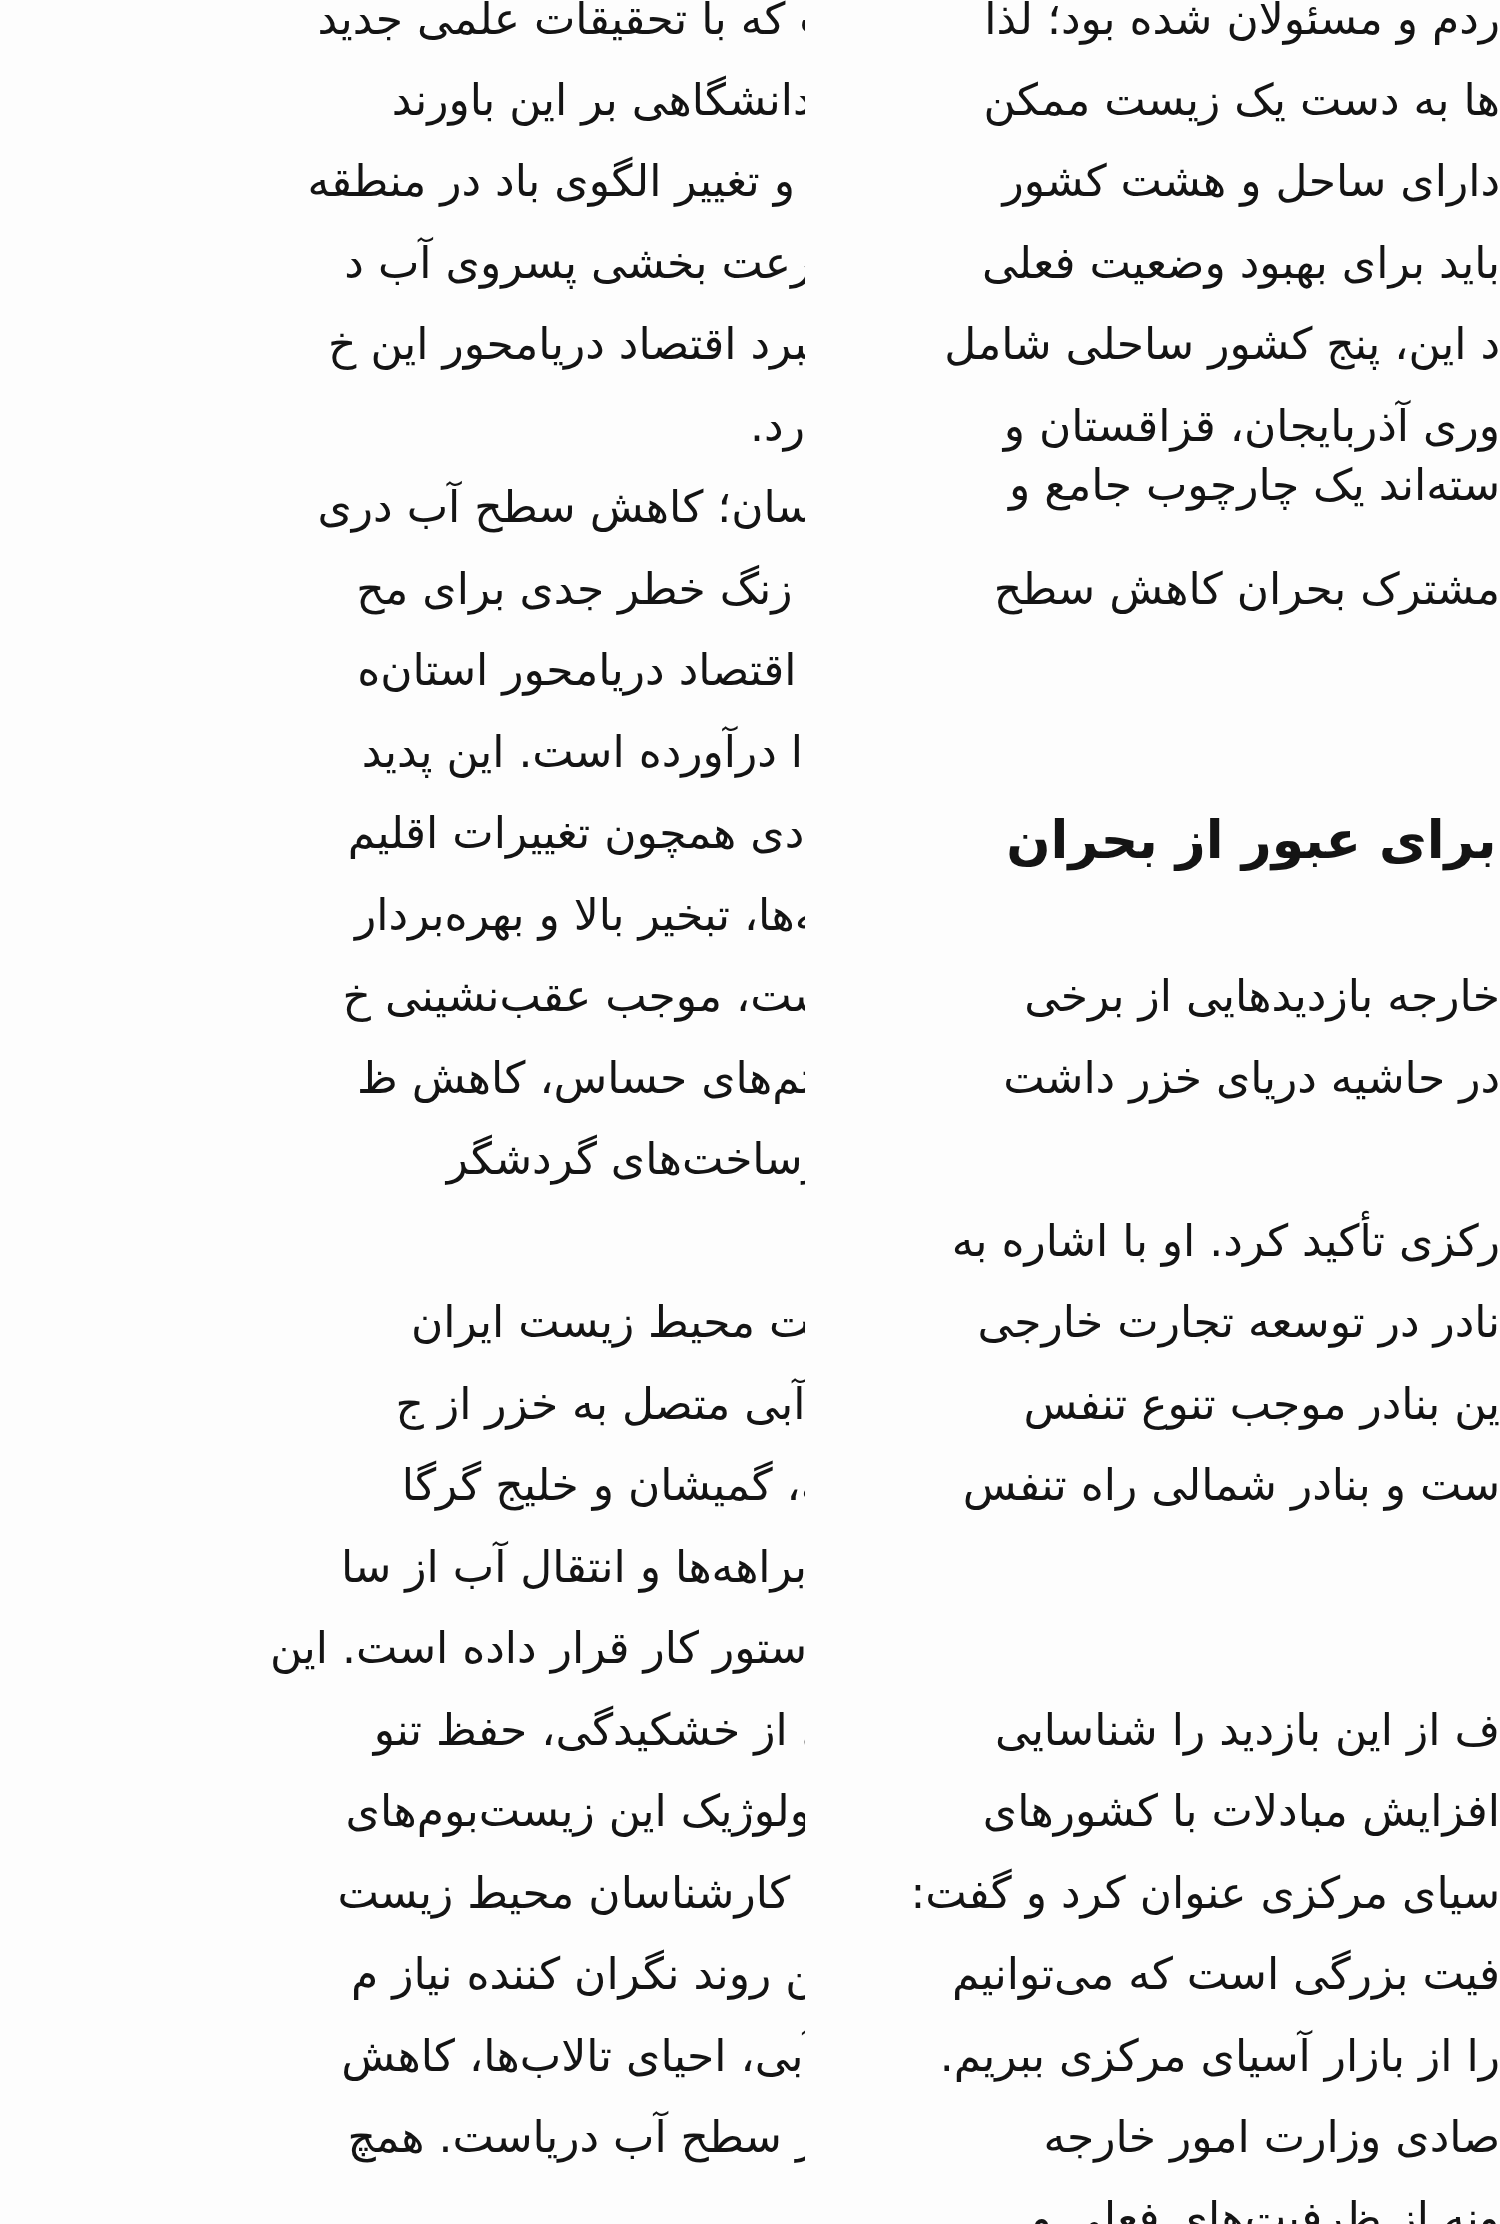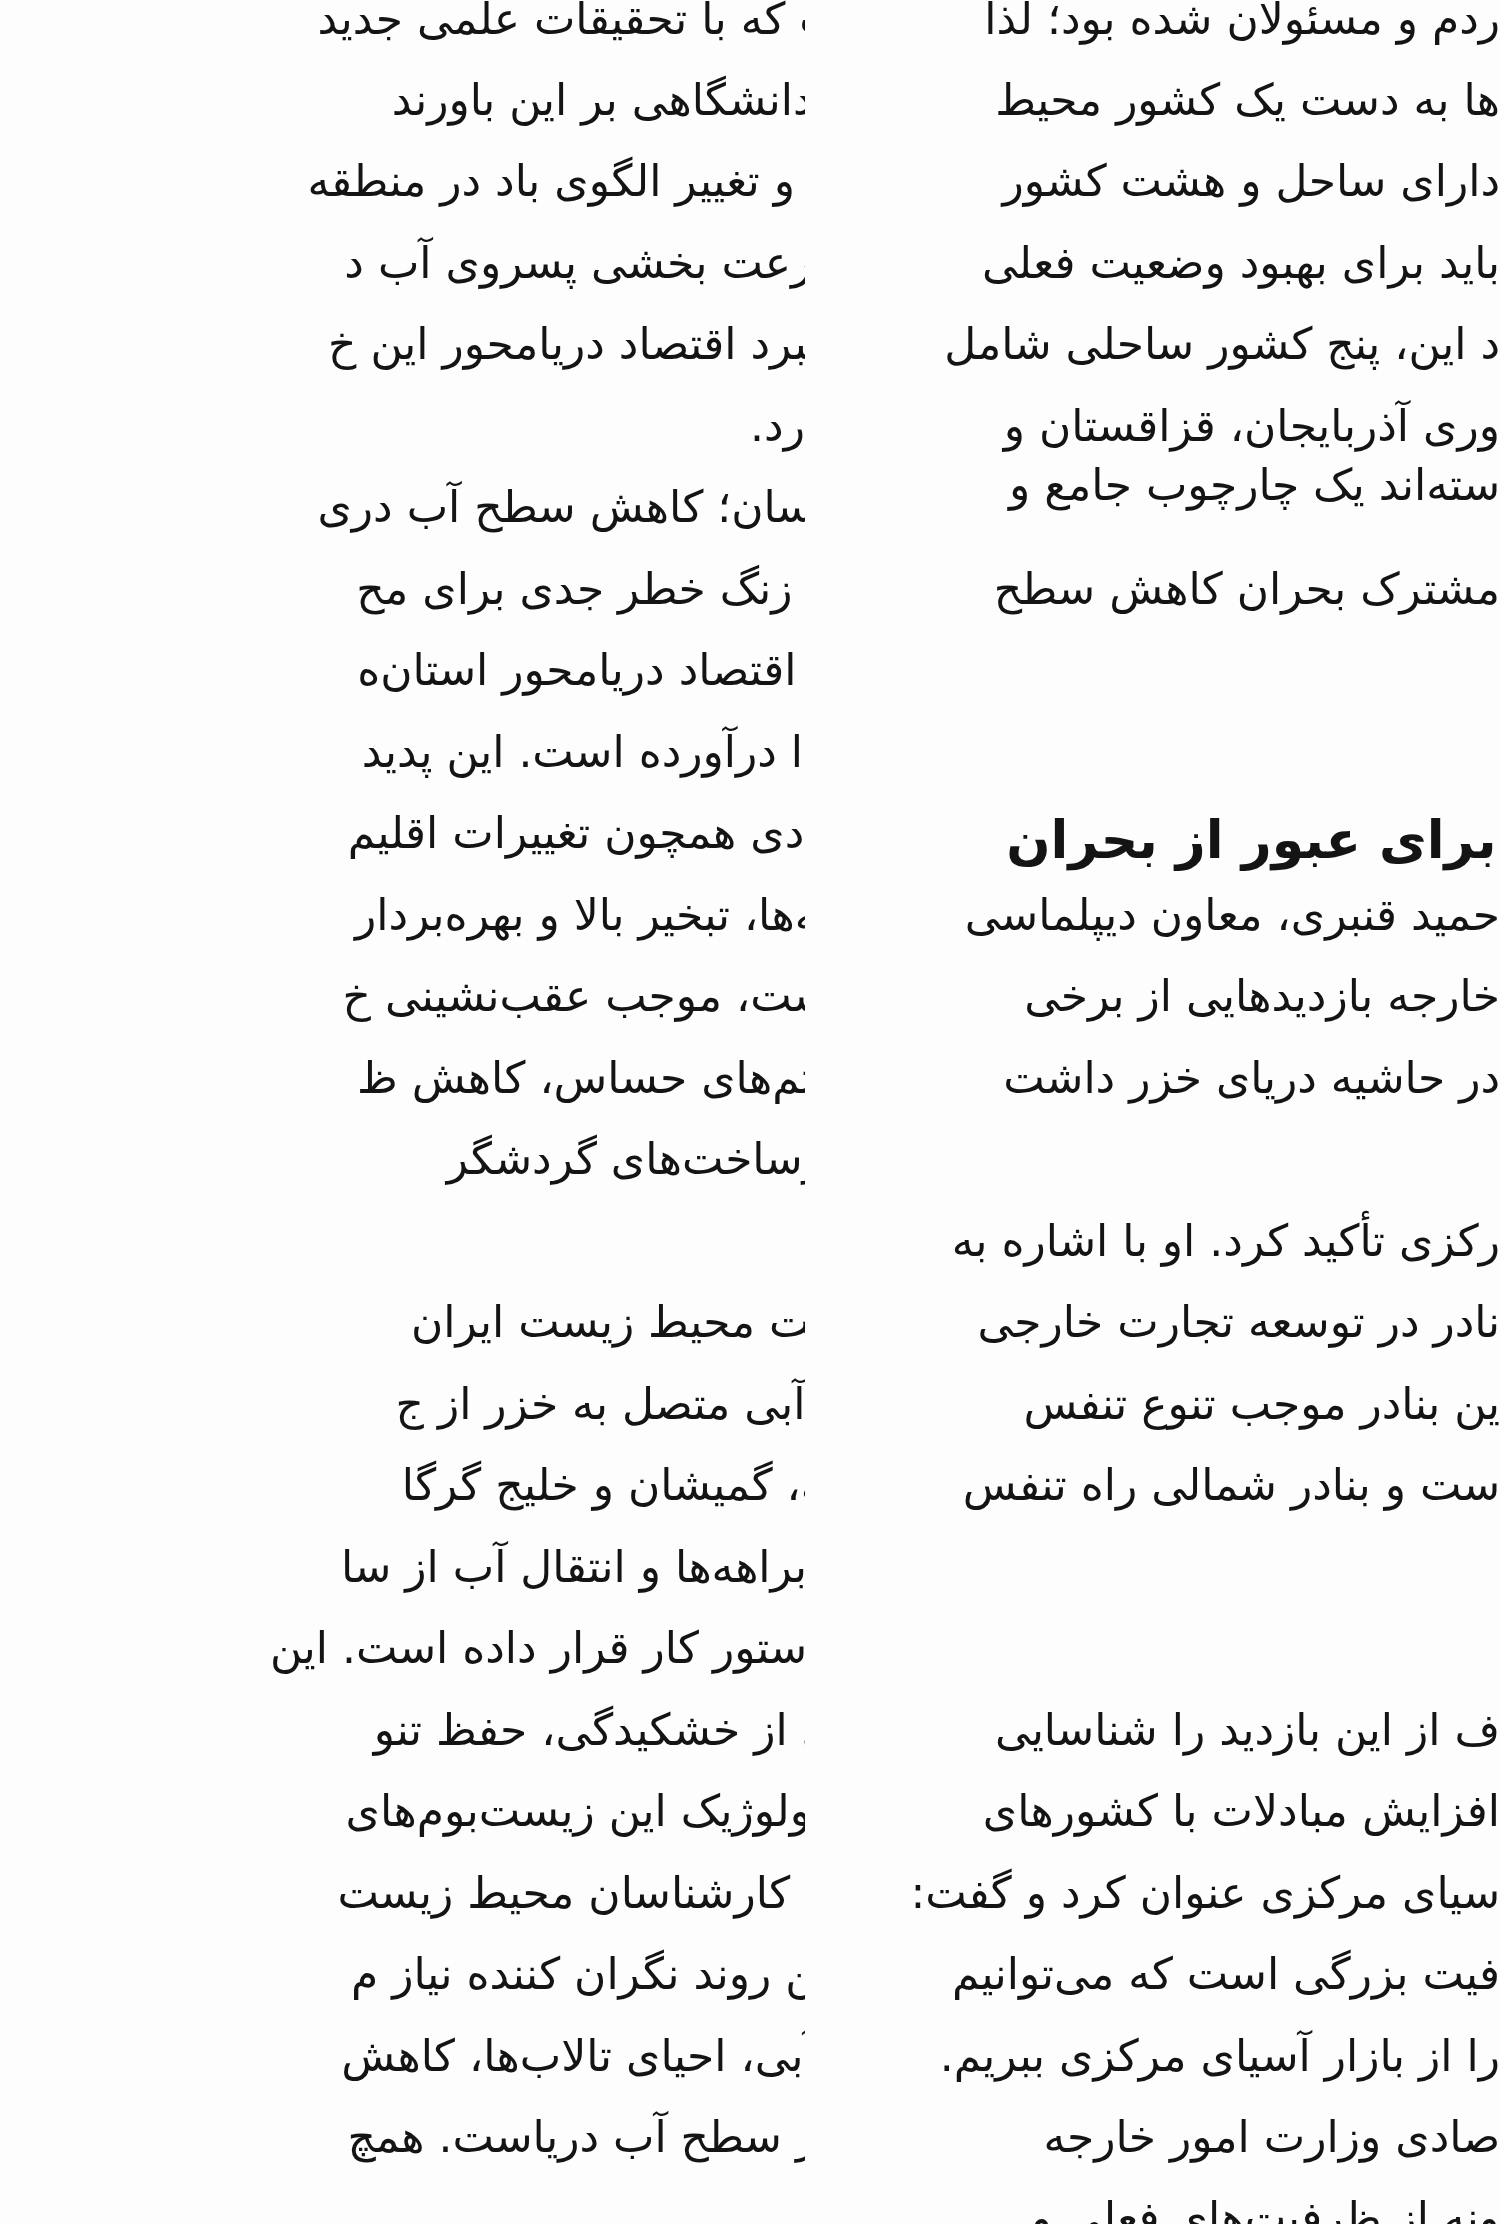--- a/index.html
+++ b/index.html
@@ -63,31 +63,30 @@
     <div class="line" style="top:1689px">هدف جلوگیری از خشکیدگی، حفظ تنو</div>
     <div class="line" style="top:1770px">تداوم حیات اکولوژیک این زیست‌بوم‌های</div>
     <div class="line" style="top:1852px">انجام می‌شود. کارشناسان محیط زیست</div>
     <div class="line" style="top:1933px">که مقابله با این روند نگران کننده نیاز م</div>
     <div class="line" style="top:2015px">یکپارچه منابع آبی، احیای تالاب‌ها، کاهش</div>
     <div class="line" style="top:2096px">و پایش مستمر سطح آب دریاست. همچ</div>
   </div>
 
   <div class="column col-right">
     <div class="line" style="top:-22px">ردم و مسئولان شده بود؛ لذا</div>
-    <div class="line" style="top:59px">ها به دست یک کشور محیط</div>
+    <div class="line" style="top:59px">ها به دست یک زیست ممکن</div>
     <div class="line" style="top:140px">دارای ساحل و هشت کشور</div>
     <div class="line" style="top:222px">باید برای بهبود وضعیت فعلی</div>
     <div class="line" style="top:303px">د این، پنج کشور ساحلی شامل</div>
     <div class="line" style="top:385px">وری آذربایجان، قزاقستان و</div>
     <div class="line" style="top:444px">سته‌اند یک چارچوب جامع و</div>
     <div class="line" style="top:548px">مشترک بحران کاهش سطح</div>
 
     <div class="heading" style="top:795px">...ه‌ای برای عبور از بحران</div>
 
-    <div class="line" style="top:874px">حمید قنبری، معاون دیپلماسی</div>
     <div class="line" style="top:955px">خارجه بازدیدهایی از برخی</div>
     <div class="line" style="top:1037px">در حاشیه دریای خزر داشت</div>
     <div class="line" style="top:1200px">رکزی تأکید کرد. او با اشاره به</div>
     <div class="line" style="top:1281px">نادر در توسعه تجارت خارجی</div>
     <div class="line" style="top:1363px">ین بنادر موجب تنوع تنفس</div>
     <div class="line" style="top:1444px">ست و بنادر شمالی راه تنفس</div>
 
     <div class="line" style="top:1689px">ف از این بازدید را شناسایی</div>
     <div class="line" style="top:1770px">افزایش مبادلات با کشورهای</div>
     <div class="line" style="top:1852px">سیای مرکزی عنوان کرد و گفت:</div>

